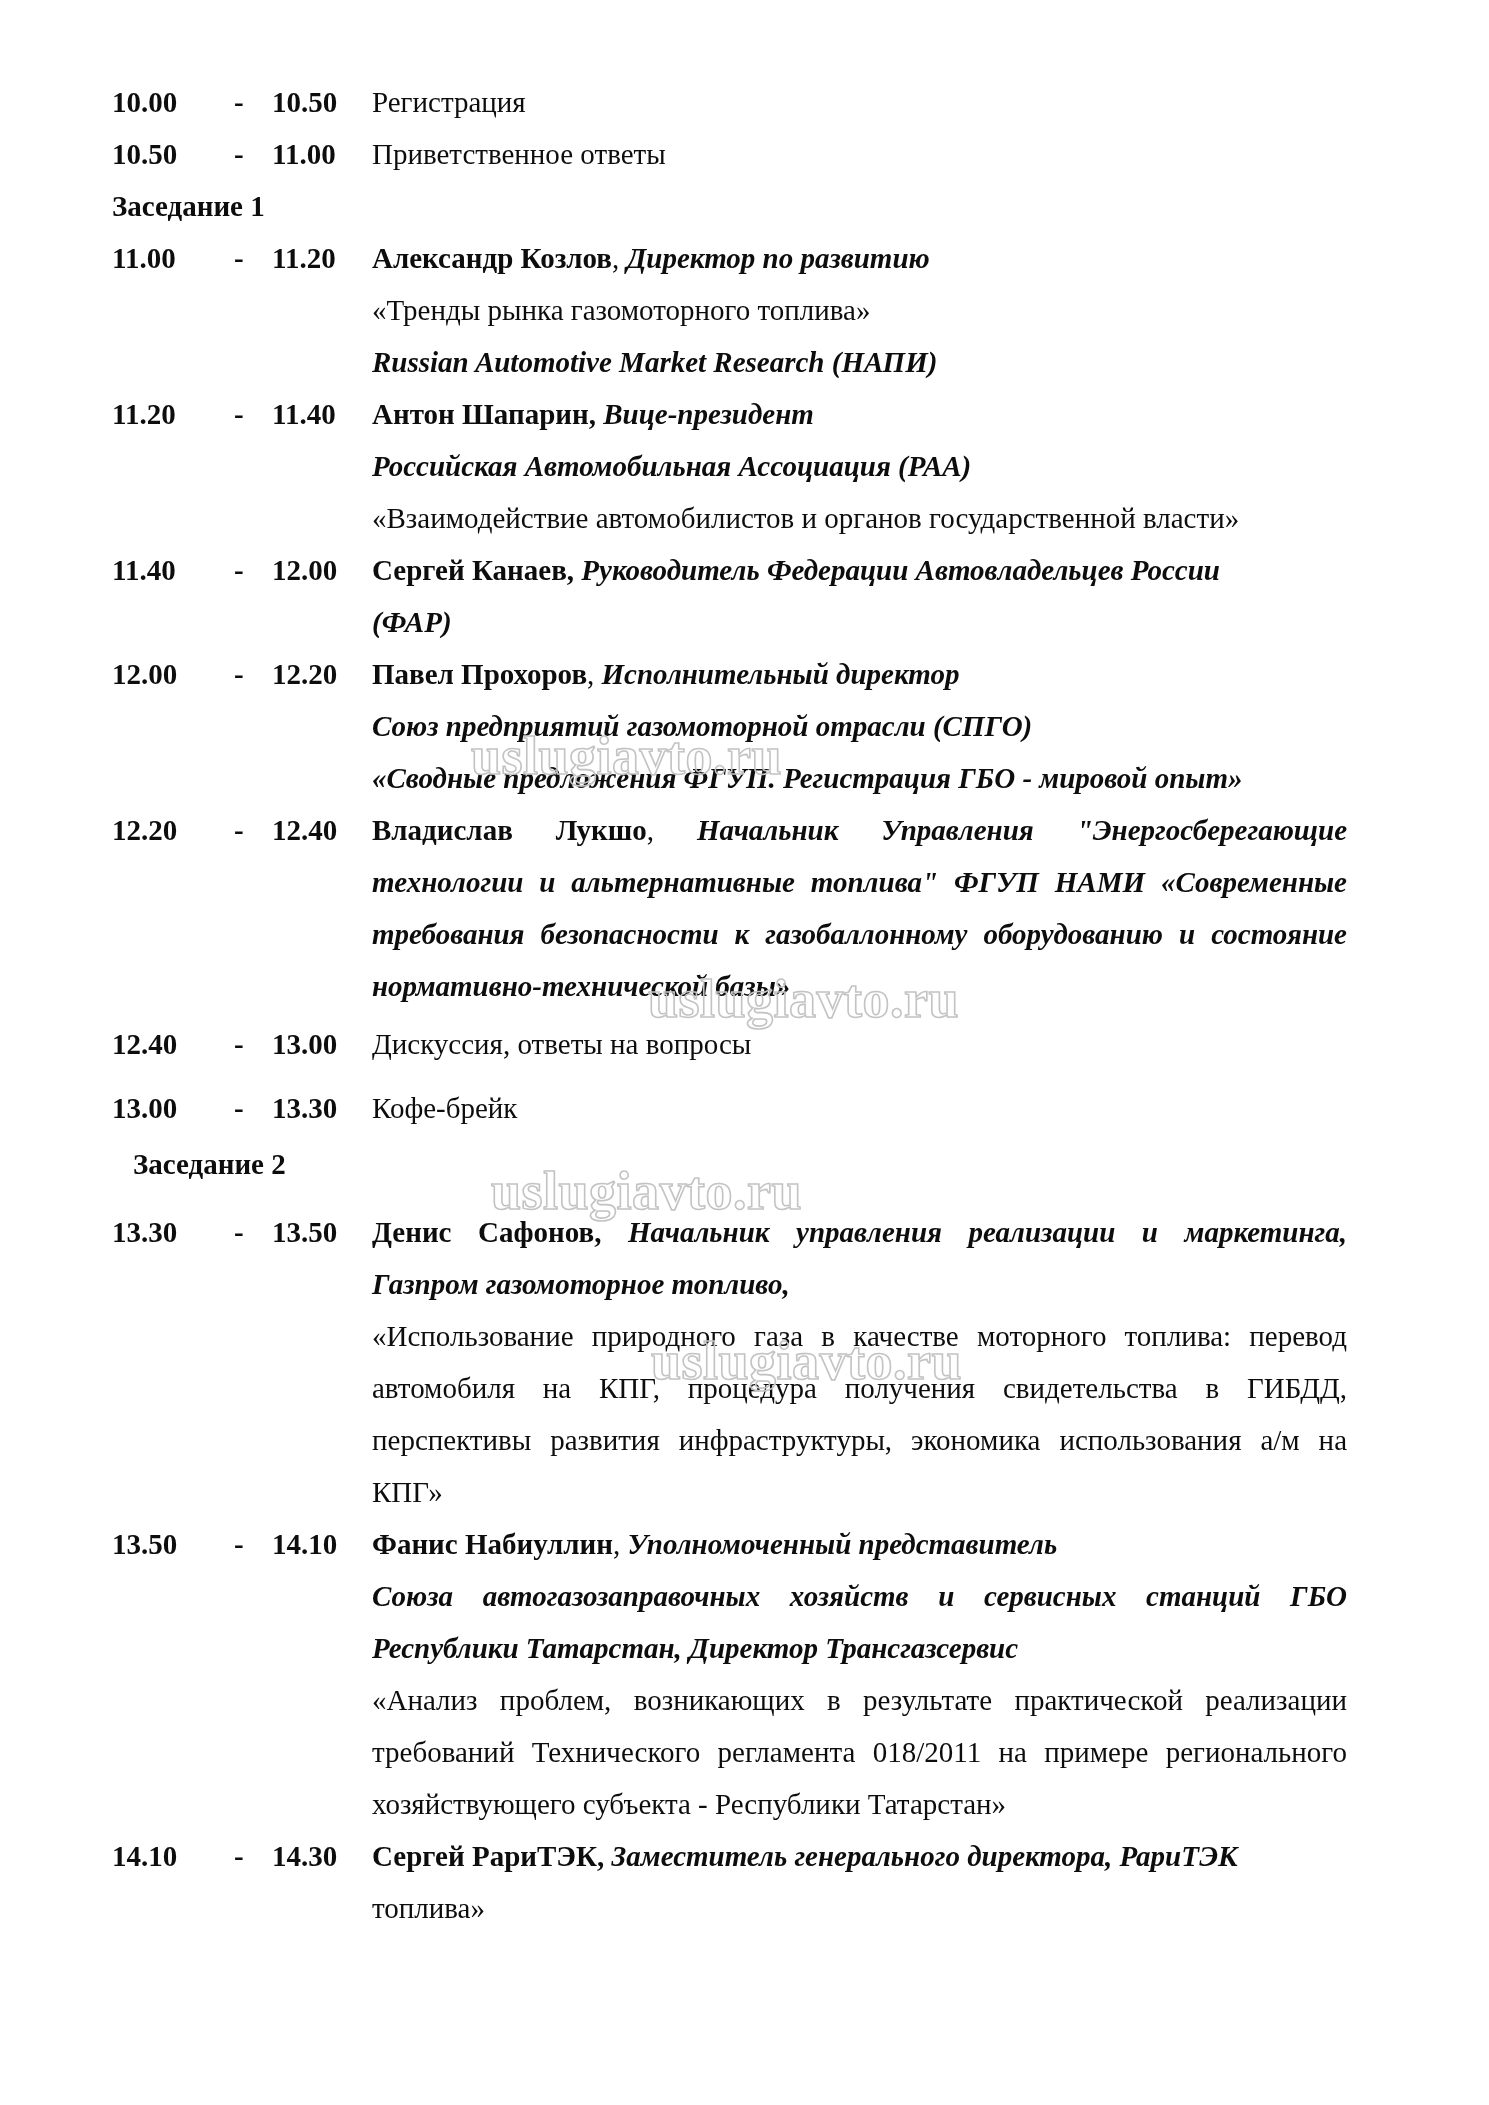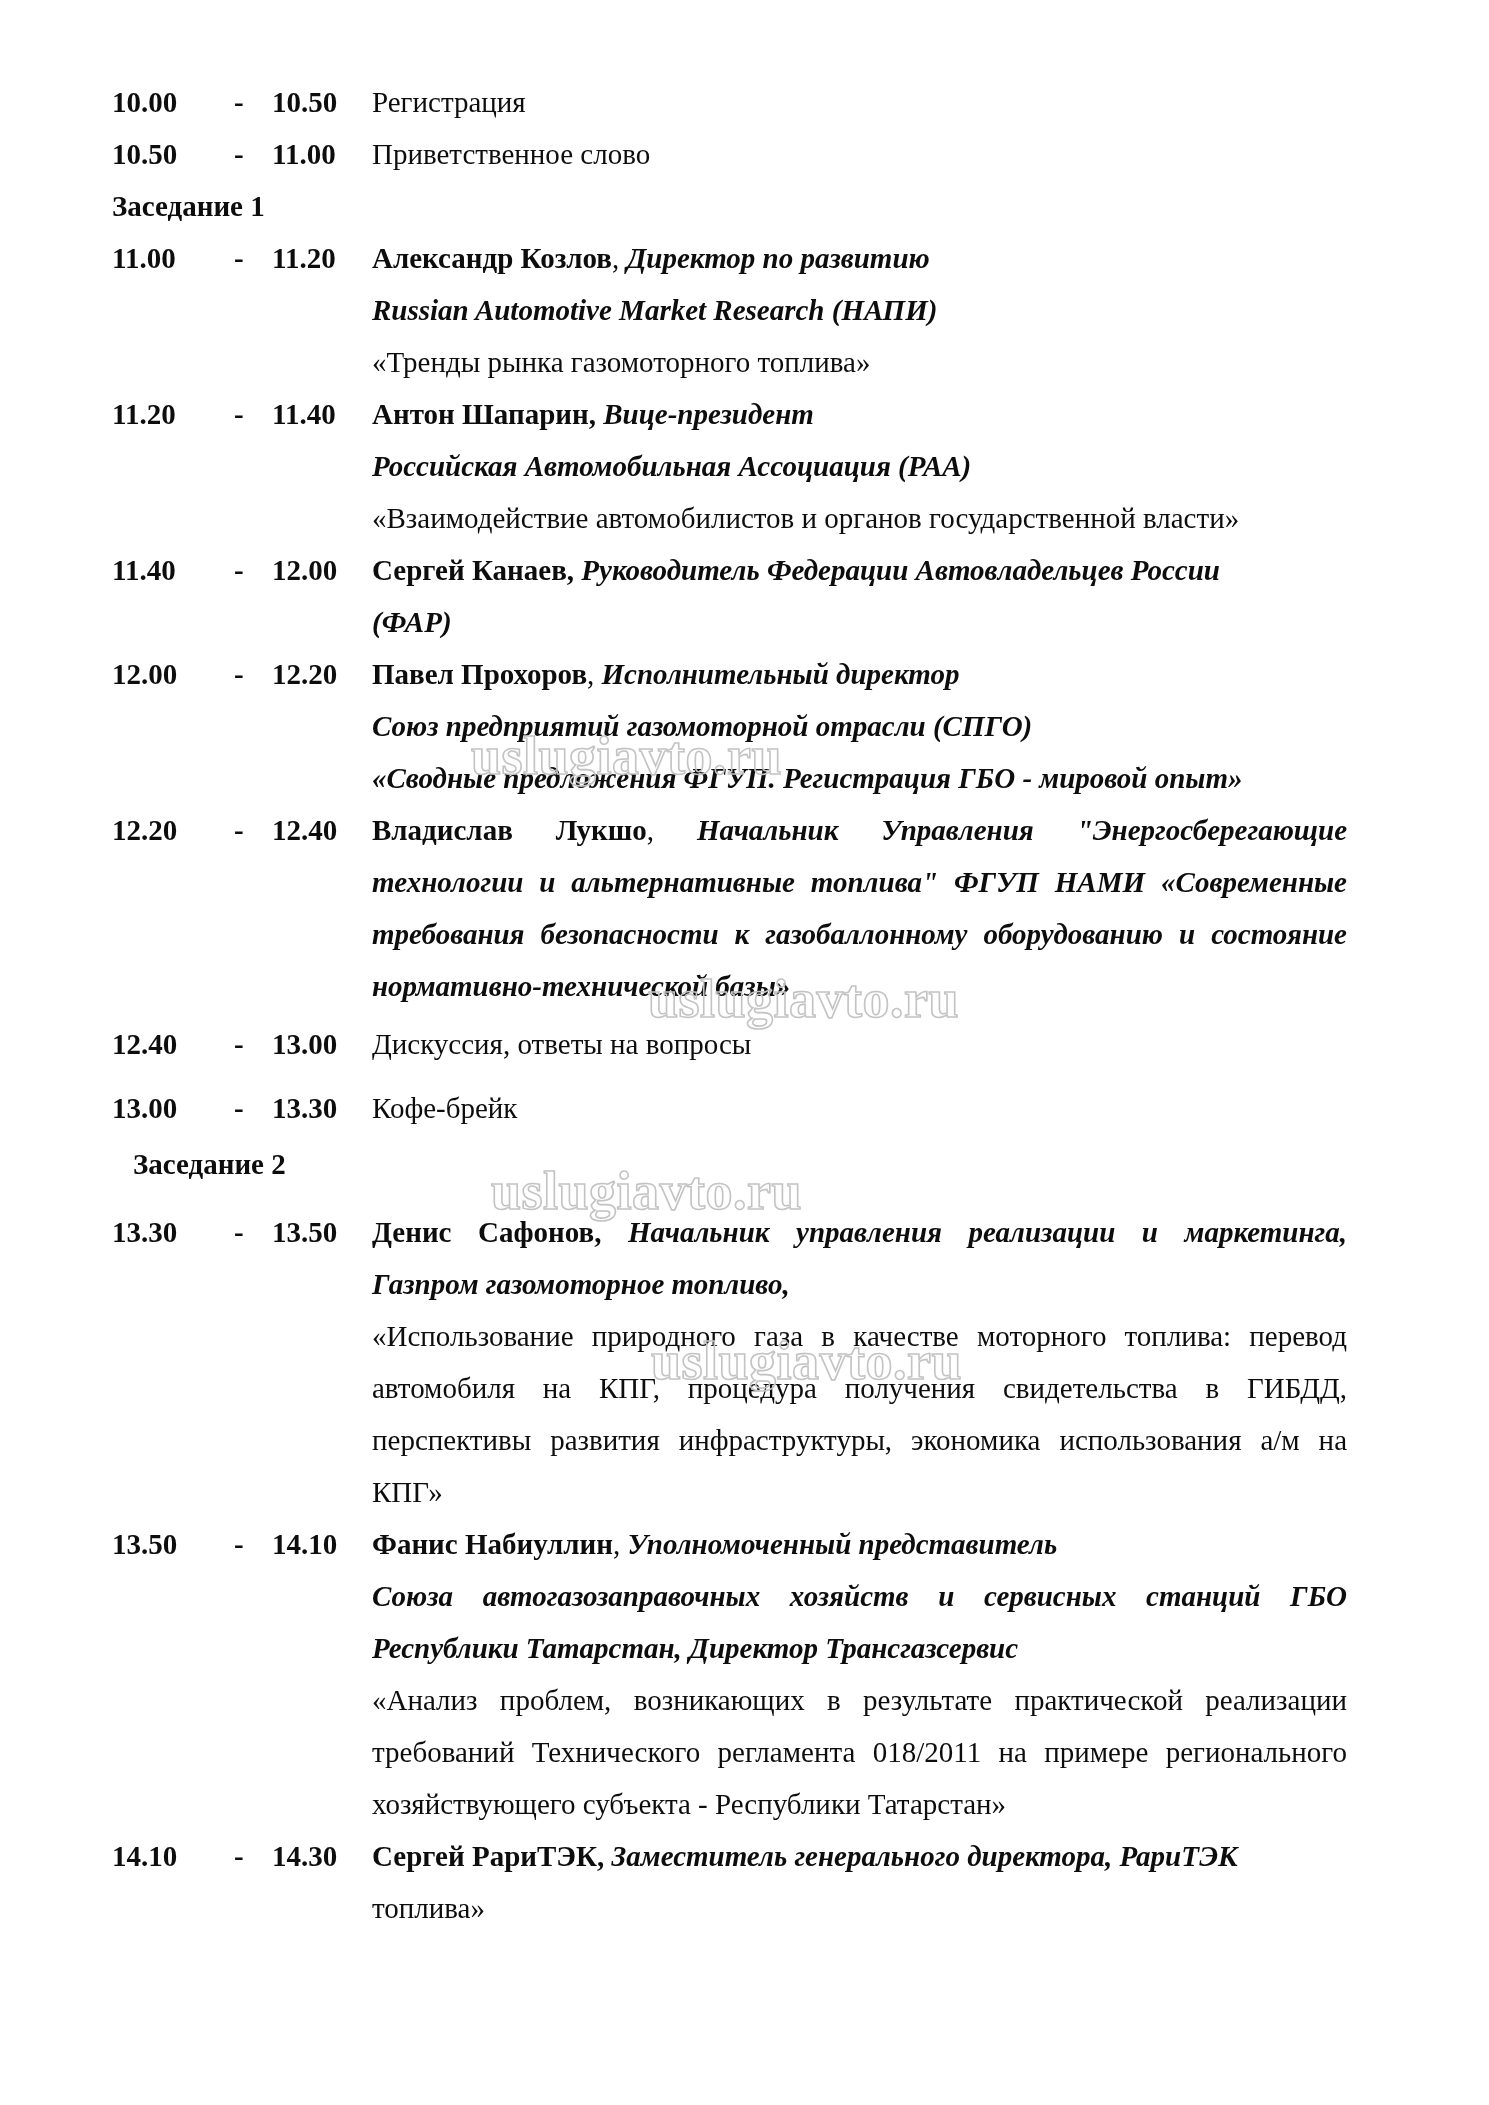--- a/index.html
+++ b/index.html
@@ -81,32 +81,32 @@
         <div class="time">10.50</div>
         <div>
           <div class="line"><span class="seg-regular">Регистрация</span></div>
         </div>
       </div>
       <div class="row">
         <div class="time">10.50</div>
         <div class="dash">-</div>
         <div class="time">11.00</div>
         <div>
-          <div class="line"><span class="seg-regular">Приветственное слово</span></div>
+          <div class="line"><span class="seg-regular">Приветственное ответы</span></div>
         </div>
       </div>
       <div class="session">Заседание 1</div>
       <div class="row">
         <div class="time">11.00</div>
         <div class="dash">-</div>
         <div class="time">11.20</div>
         <div>
           <div class="line"><span class="seg-bold">Александр Козлов</span><span class="seg-regular">, </span><span class="seg-bolditalic">Директор по развитию</span></div>
+          <div class="line"><span class="seg-regular">«Тренды рынка газомоторного топлива»</span></div>
           <div class="line"><span class="seg-bolditalic">Russian Automotive Market Research (НАПИ)</span></div>
-          <div class="line"><span class="seg-regular">«Тренды рынка газомоторного топлива»</span></div>
         </div>
       </div>
       <div class="row">
         <div class="time">11.20</div>
         <div class="dash">-</div>
         <div class="time">11.40</div>
         <div>
           <div class="line"><span class="seg-bold">Антон Шапарин,</span><span class="seg-regular"> </span><span class="seg-bolditalic">Вице-президент</span></div>
           <div class="line"><span class="seg-bolditalic">Российская Автомобильная Ассоциация (РАА)</span></div>
           <div class="line"><span class="seg-regular">«Взаимодействие автомобилистов и органов государственной власти»</span></div>

